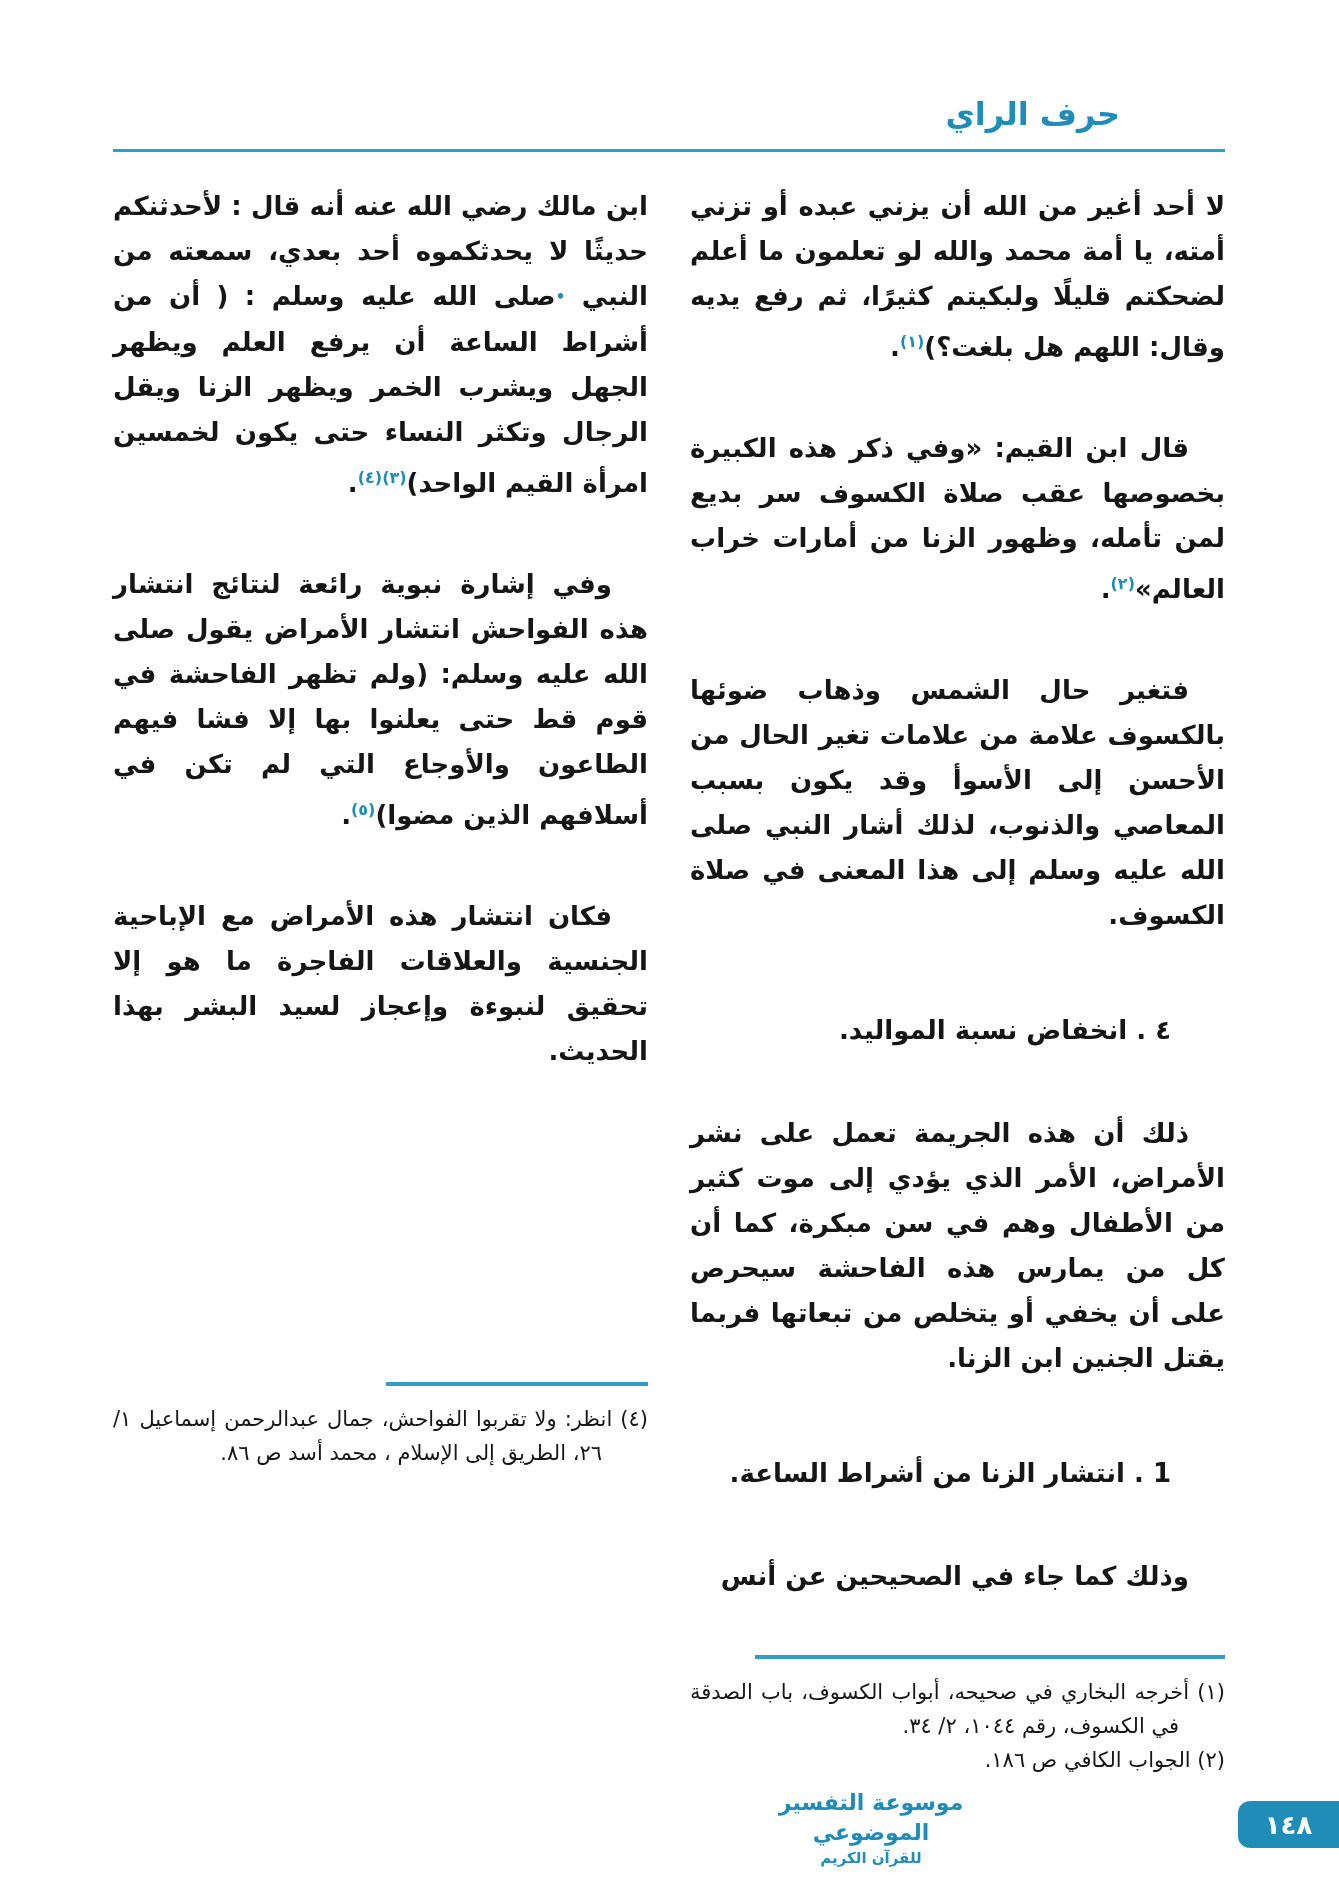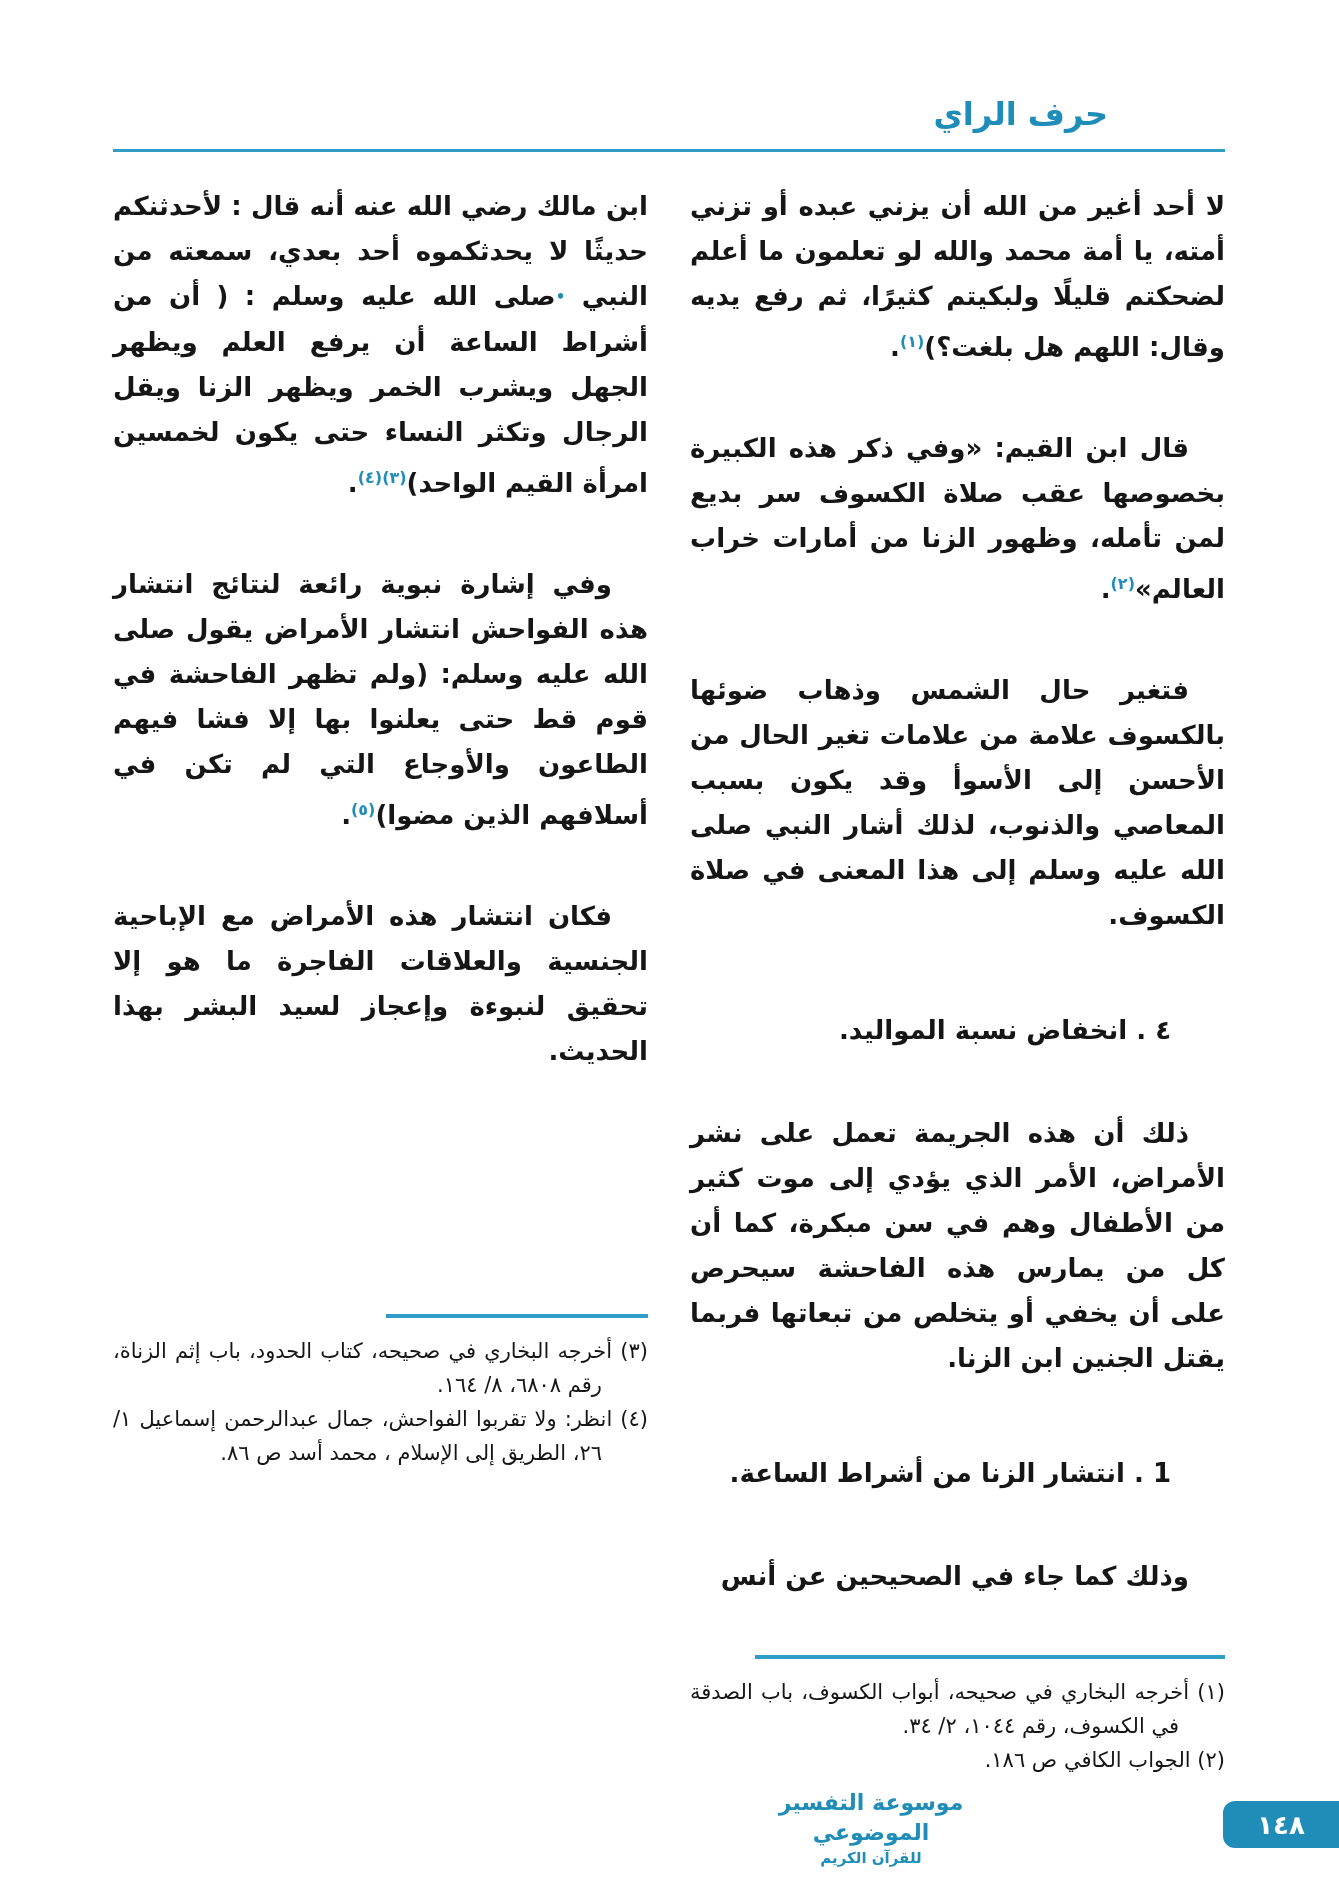--- a/index.html
+++ b/index.html
@@ -8,21 +8,21 @@
     background: #ffffff;
     font-family: "DejaVu Sans", sans-serif;
     color: var(--text, #161616);
     position: relative;
     overflow: hidden;
   }
   .page { position: absolute; inset: 0; direction: rtl; overflow: hidden; }
 
   
   .chapter-title {
-    position: absolute; top: 95px; right: 231px;
+    position: absolute; top: 95px; right: 219px;
     font-size: 32px; font-weight: bold; color: var(--accent, #1f8db8);
     letter-spacing: 1px;
   }
   .header-rule {
     position: absolute; top: 149px; left: 113px; right: 114px;
     height: 3px; background: var(--rule, #2f9dc6);
   }
 
   
   .content {
@@ -61,21 +61,21 @@
 
   
   .footer-logo {
     position: absolute; top: 1788px; right: 346px; width: 244px;
     text-align: center; color: var(--accent, #1f8db8);
   }
   .logo-main { font-size: 22px; font-weight: bold; line-height: 1.35; }
   .logo-sub { font-size: 15px; font-weight: bold; margin-top: 2px; }
   .page-badge {
     position: absolute; top: 1801px; right: 0;
-    width: 116px; height: 47px;
+    width: 101px; height: 47px;
     background: var(--accent, #1f8db8);
     border-radius: 12px 0 0 12px;
     color: var(--badge-text, #ffffff);
     display: flex; align-items: center; justify-content: center;
     font-size: 26px; font-weight: bold; text-align: center;
   }
 </style>
 </head>
 <body>
 
@@ -102,21 +102,20 @@
       </div>
     </div>
 
     <div class="column">
       <p class="para no-indent"><span>ابن مالك رضي الله عنه أنه قال : لأحدثنكم حديثًا لا يحدثكموه أحد بعدي، سمعته من النبي</span> <span class="bullet">•</span><span>صلى الله عليه وسلم : ( أن من أشراط الساعة أن يرفع العلم ويظهر الجهل ويشرب الخمر ويظهر الزنا ويقل الرجال وتكثر النساء حتى يكون لخمسين امرأة القيم الواحد)</span><sup class="fn-ref">(٣)(٤)</sup><span>.</span></p>
       <p class="para"><span>وفي إشارة نبوية رائعة لنتائج انتشار هذه الفواحش انتشار الأمراض يقول صلى الله عليه وسلم: (ولم تظهر الفاحشة في قوم قط حتى يعلنوا بها إلا فشا فيهم الطاعون والأوجاع التي لم تكن في أسلافهم الذين مضوا)</span><sup class="fn-ref">(٥)</sup><span>.</span></p>
       <p class="para"><span>فكان انتشار هذه الأمراض مع الإباحية الجنسية والعلاقات الفاجرة ما هو إلا تحقيق لنبوءة وإعجاز لسيد البشر بهذا الحديث.</span></p>
 
       <div class="footnotes">
         <div class="fn-rule narrow"></div>
-        <div class="footnote"><span class="fn-num">(٣)</span> <span>أخرجه البخاري في صحيحه، كتاب الحدود، باب إثم الزناة، رقم ٦٨٠٨، ٨/ ١٦٤.</span></div>
         <div class="footnote"><span class="fn-num">(٤)</span> <span>انظر: ولا تقربوا الفواحش، جمال عبدالرحمن إسماعيل ١/ ٢٦، الطريق إلى الإسلام ، محمد أسد ص ٨٦.</span></div>
       </div>
     </div>
 
   </div>
 
   <div class="footer-logo">
     <div class="logo-main">موسوعة التفسير الموضوعي</div>
     <div class="logo-sub">للقرآن الكريم</div>
   </div>

